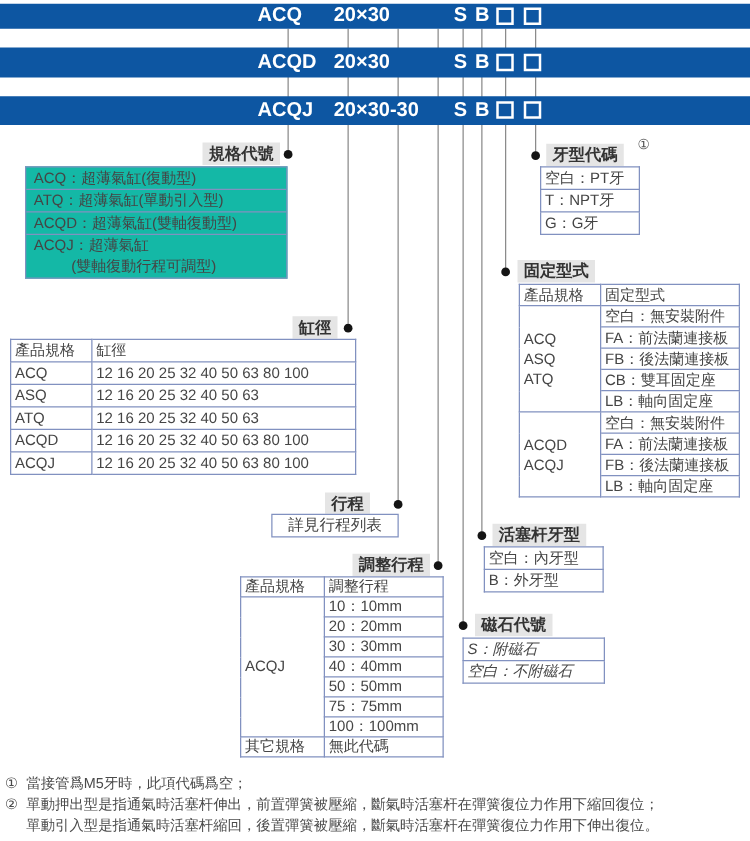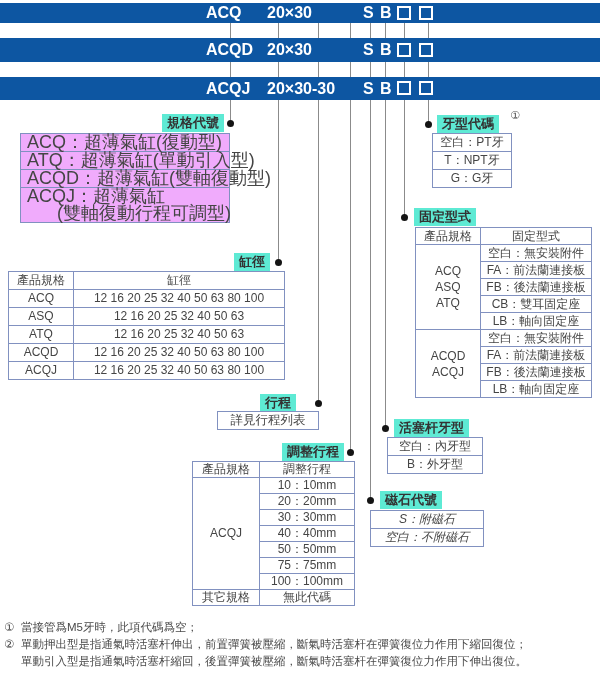--- a/index.html
+++ b/index.html
@@ -9,33 +9,33 @@
   
   .bar { position:absolute; left:0; width:600px; background:#0d56a2; z-index:1; }
   .bar .seg { position:absolute; color:#ffffff; font-weight:bold; font-size:16px; white-space:nowrap; }
   .codebox { position:absolute; width:10px; height:10px; border:2px solid #ffffff; z-index:2; }
 
   
   .vline { position:absolute; width:1px; top:23px; background:#8b8b8b; z-index:0; }
   .bullet { position:absolute; width:7px; height:7px; border-radius:50%; background:#141414; z-index:3; }
 
   
-  .taglabel { position:absolute; background:#5eead4; color:#333333; font-weight:bold;
+  .taglabel { position:absolute; background:#e5e5e5; color:#333333; font-weight:bold;
               font-size:13px; line-height:16px; padding:1px 5px; white-space:nowrap; z-index:2; }
   .supref { position:absolute; color:#555; font-size:11px; z-index:2; background:#fff; }
 
   
   .tbl { position:absolute; border-collapse:collapse; background:#ffffff; z-index:2;
          font-size:12px; color:#454545; }
-  .tbl td { border:1px solid #8191c0; padding:0 3px; white-space:nowrap; line-height:17px; vertical-align:middle;text-align:center; }
+  .tbl td { border:1px solid #8191c0; padding:0 3px; white-space:nowrap; line-height:17px; vertical-align:middle; }
   .tbl.compact td { line-height:15px; }
   .tbl.mount td { line-height:16px; }
 
   .spec-table { position:absolute; left:20px; top:133px; width:208px; border:1px solid #8191c0;
-                background:#f0abfc; z-index:2; font-size:18px; color:#454545; }
+                background:#14b8a6; z-index:2; font-size:12px; color:#454545; }
   .spec-row { border-top:1px solid #8191c0; line-height:17px; padding:0 2px 0 6px; white-space:nowrap; }
   .spec-row:first-child { border-top:none; }
   .spec-row .l2 { padding-left:30px; }
 
   .stroke-box { position:absolute; left:217px; top:411px; width:100px; border:1px solid #8191c0;
                 background:#fff; z-index:2; font-size:12.5px; color:#454545; line-height:17px;
                 text-align:center; white-space:nowrap; }
 
   .notes { position:absolute; left:4px; top:619px; font-size:11.5px; color:#4a4a4a;
            line-height:17px; z-index:2; white-space:nowrap; }

